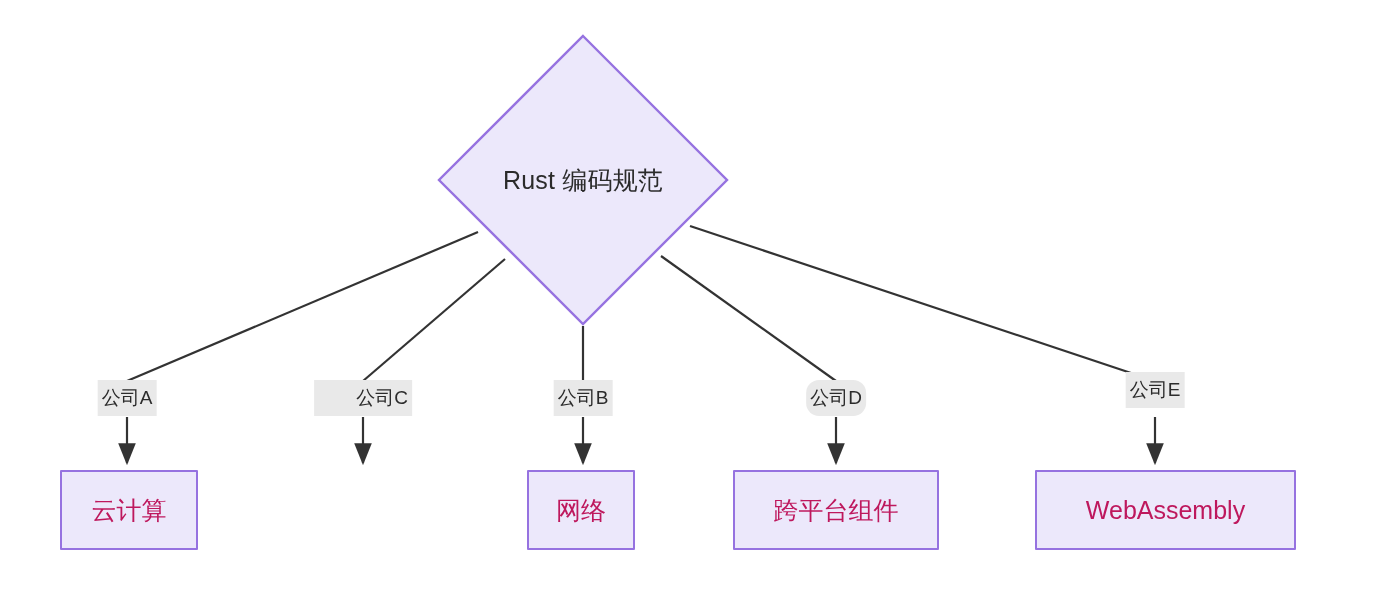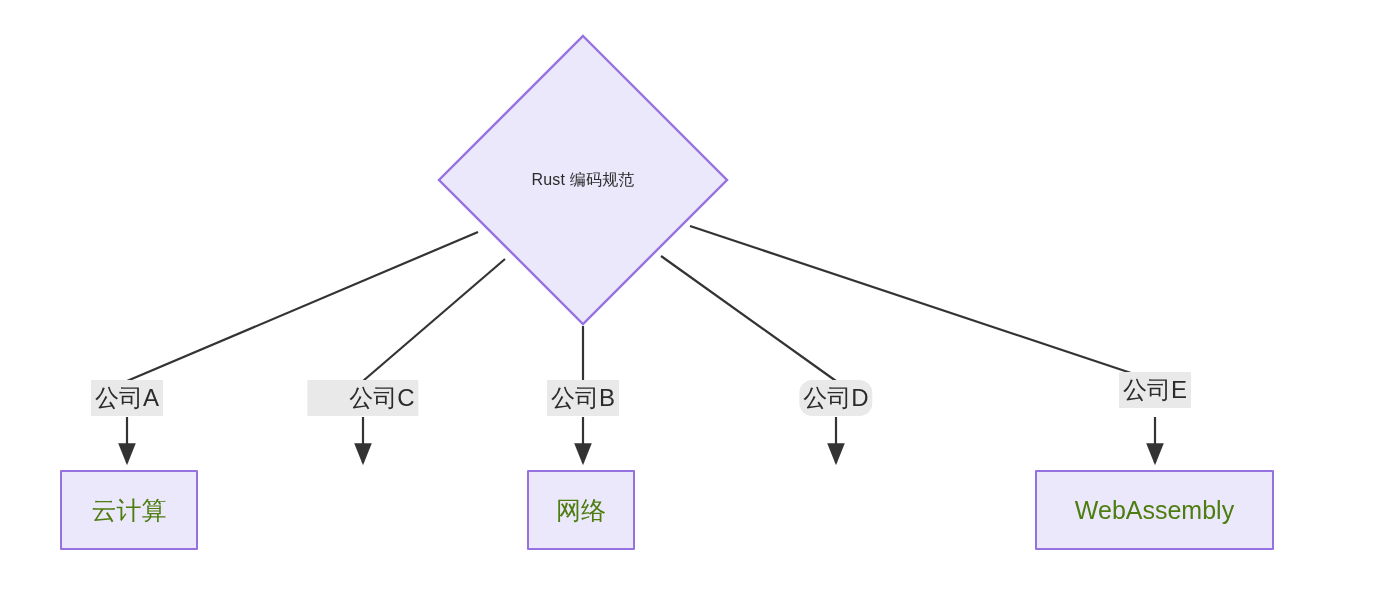--- a/index.html
+++ b/index.html
@@ -41,47 +41,47 @@
   }
   .diamond-label {
     position: absolute;
     left: 0;
     top: 0;
     width: 292px;
     height: 292px;
     display: flex;
     align-items: center;
     justify-content: center;
-    font-size: 16px;
+    font-size: 25px;
     color: #2b2b2b;
     white-space: nowrap;
     letter-spacing: 0.2px;
   }
   
   .node-box {
     position: absolute;
     box-sizing: border-box;
     background: #ece8fb;
     border: 2px solid #9672e0;
     border-radius: 1px;
     display: flex;
     align-items: center;
     justify-content: center;
     font-size: 25px;
-    color: #4d7c0f;
+    color: #be185d;
     white-space: nowrap;
     top: 470px;
     height: 80px;
   }
   
   .edge-label {
     position: absolute;
     background: #e9e9e9;
     color: #2b2b2b;
-    font-size: 24px;
+    font-size: 19px;
     line-height: 30px;
     padding: 3px 4px;
     white-space: nowrap;
     transform: translateX(-50%);
   }
 </style>
 </head>
 <body>
 
 <div id="canvas">
@@ -118,15 +118,16 @@
   </div>
 
   <div class="edge-label" style="left:127px; top:380px;">公司A</div>
   <div class="edge-label" style="left:363px; top:380px;padding-left:42px;">公司C</div>
   <div class="edge-label" style="left:583px; top:380px;">公司B</div>
   <div class="edge-label" style="left:836px; top:380px;border-radius:13px;">公司D</div>
   <div class="edge-label" style="left:1155px; top:372px;text-align:right;">公司E</div>
 
   <div class="node-box" style="left:60px; width:138px;">云计算</div>
   <div class="node-box" style="left:527px; width:108px;">网络</div>
-  <div class="node-box" style="left:1035px; width:239px;">WebAssembly</div>
+  <div class="node-box" style="left:733px; width:206px;">跨平台组件</div>
+  <div class="node-box" style="left:1035px; width:261px;">WebAssembly</div>
 
 </div>
 
 </body></html>

